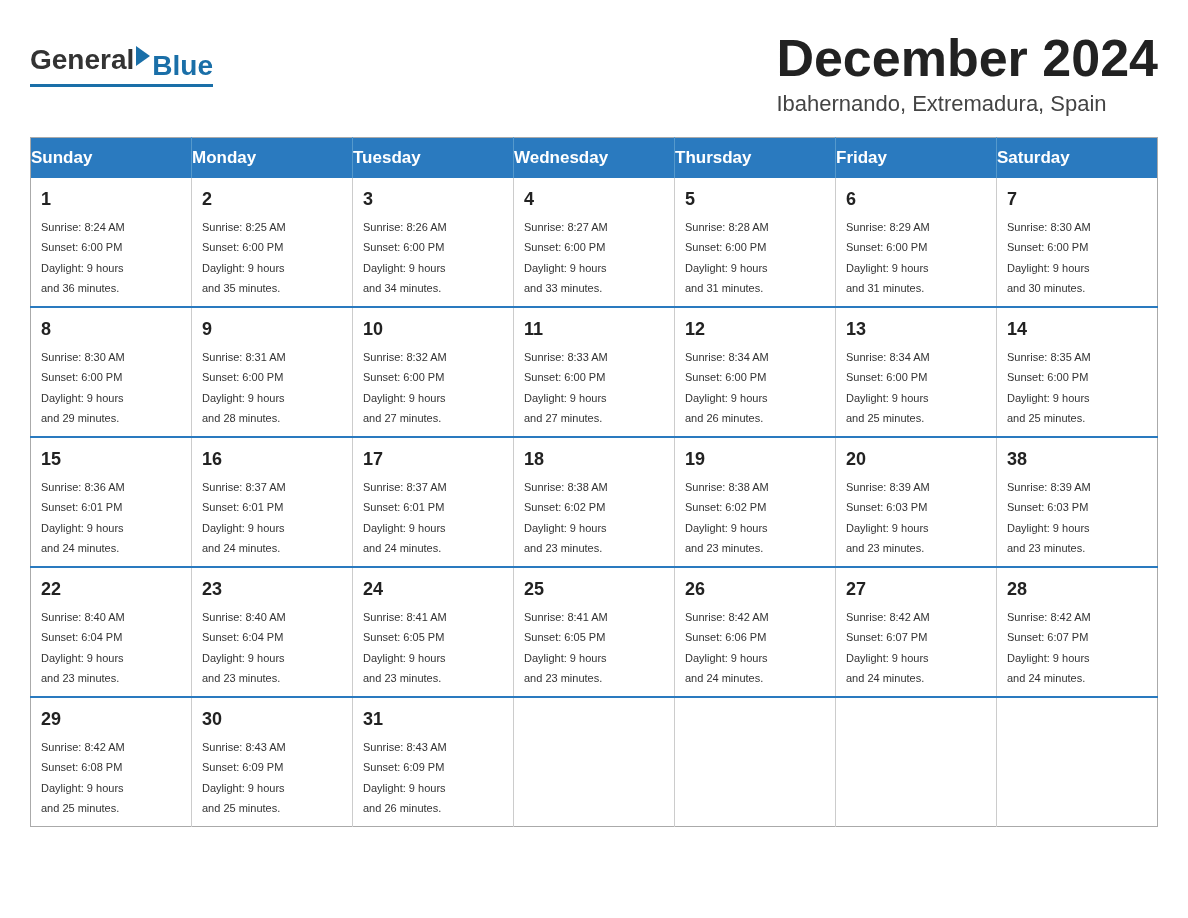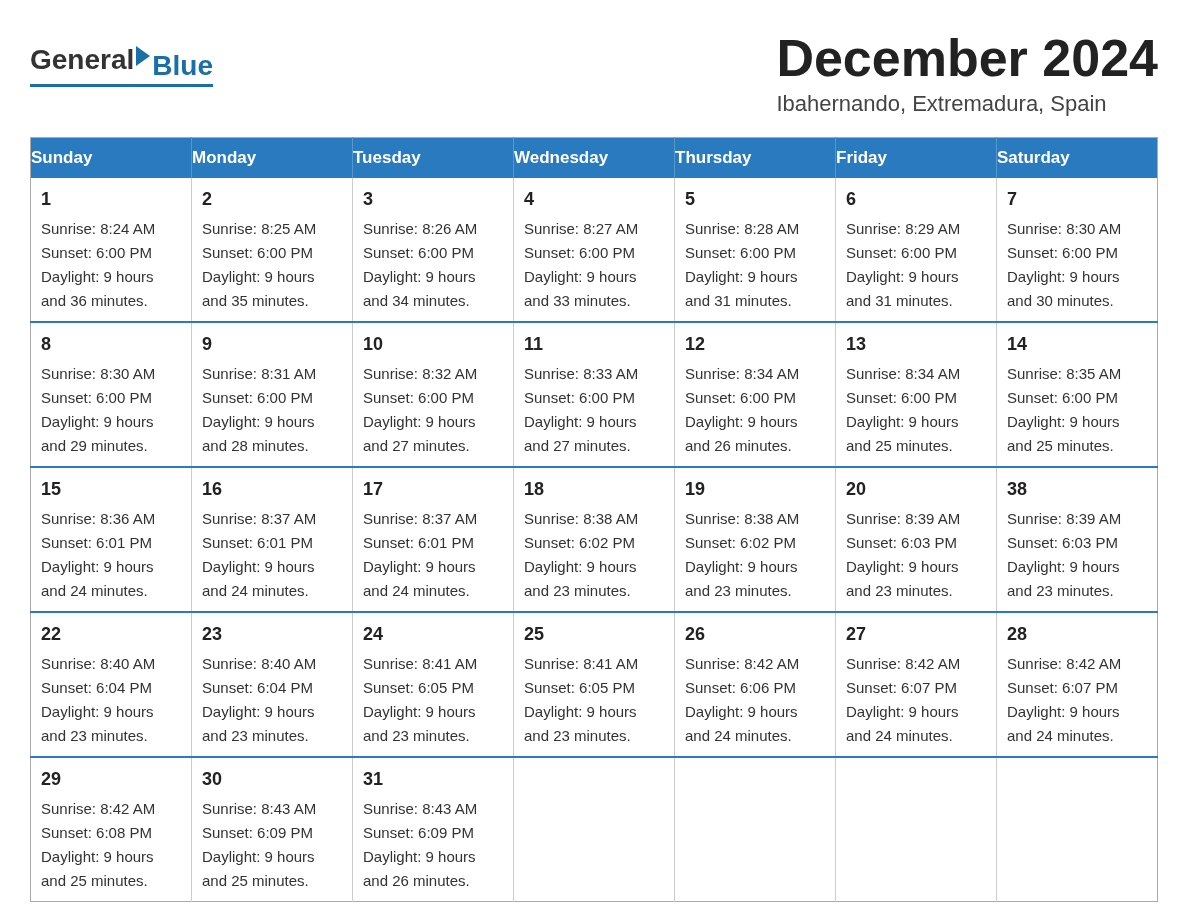--- a/index.html
+++ b/index.html
@@ -95,21 +95,21 @@
       border-bottom: none;
     }
     .day-number {
       font-size: 18px;
       font-weight: bold;
       color: #222;
       display: block;
       margin-bottom: 4px;
     }
     .day-info {
-      font-size: 15px;
+      font-size: 11px;
       color: #333;
       line-height: 1.6;
     }
     .empty-cell {
       background: #fff;
     }
   </style>
 </head>
 <body>
 

